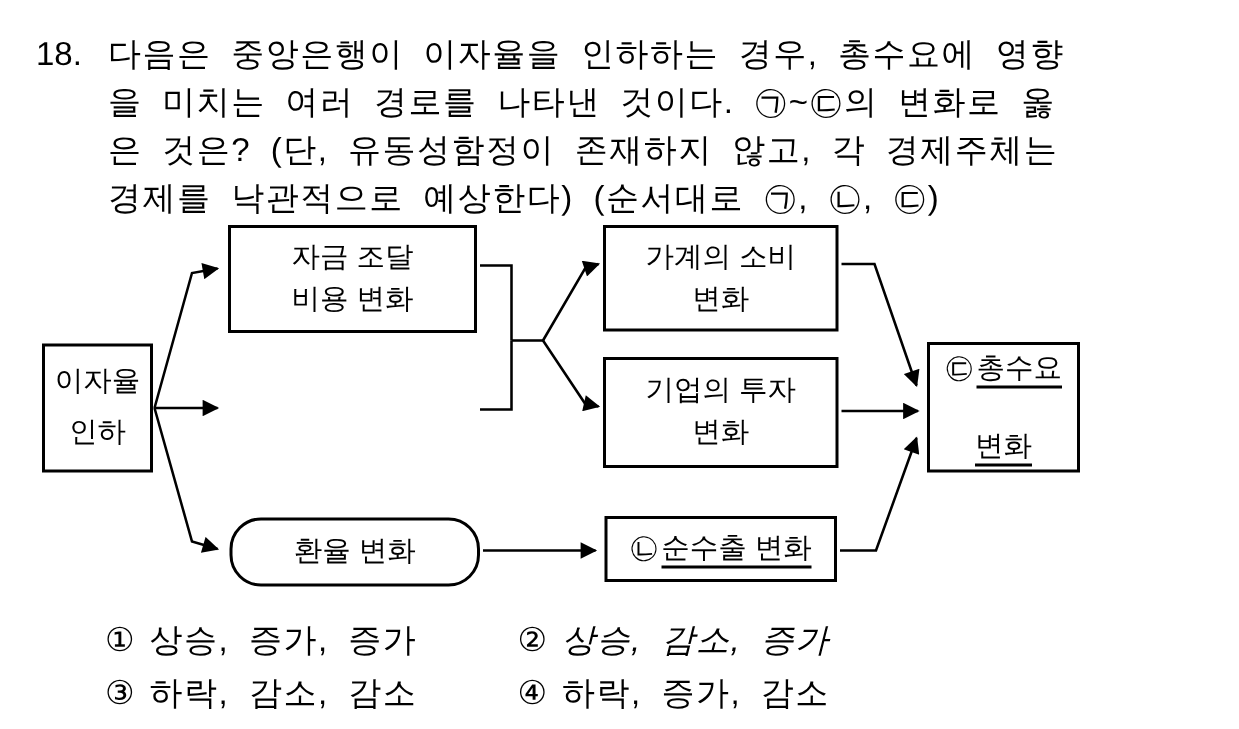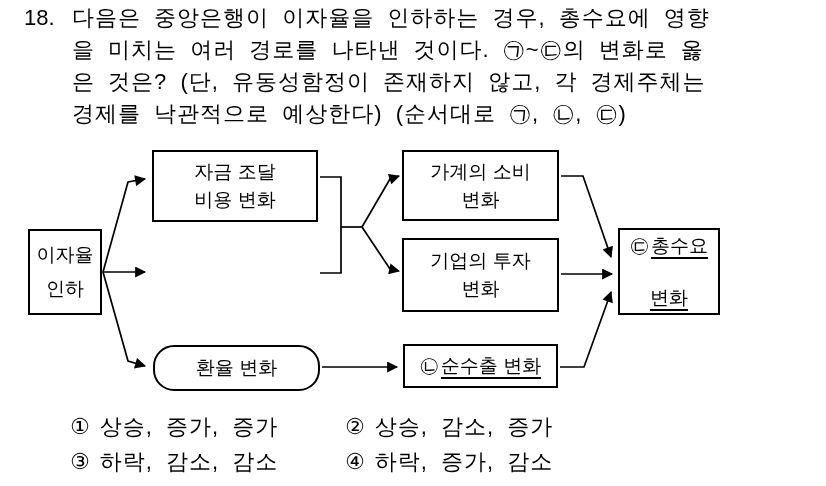--- a/index.html
+++ b/index.html
@@ -3,21 +3,21 @@
 <meta charset="utf-8">
 <style>
   html,body { margin:0; padding:0; }
   body { background:#ffffff; }
   .page {
     position:relative; width:826px; height:486px; background:#ffffff;
     color:#000000; font-family:"Liberation Sans","DejaVu Sans",sans-serif;
     overflow:hidden;
   }
   
-  .question { position:absolute; left:0; top:2px; width:771px; }
+  .question { position:absolute; left:0; top:20px; width:771px; }
   .q-line {
     position:relative; padding-left:72px; line-height:32px;
     font-size:22px; letter-spacing:1px; word-spacing:6px; white-space:nowrap;
   }
   .q-num { position:absolute; left:24px; top:0; letter-spacing:0; }
   
   .diagram { position:absolute; left:0; top:148px; width:826px; height:250px; }
   .connectors { position:absolute; left:0; top:0; }
   .dbox {
     position:absolute; border:2px solid #000; background:#fff;
@@ -36,21 +36,21 @@
   .b-invest     { left:402px; top:90px;  width:157px; height:74px; }
   .b-netexport  { left:403px; top:196px; width:155px; height:44px; }
   .b-aggregate  { left:618px; top:80px;  width:102px; height:87px; line-height:33px;gap:19px; }
   
   .option {
     position:absolute; font-size:22px; letter-spacing:1px; word-spacing:6px;
     white-space:nowrap;
   }
   .option .o-mark { margin-right:9px; }
   .opt-1 { left:70px;  top:412px; }
-  .opt-2 { left:345px; top:412px; }
+  .opt-2 { left:345px; top:412px;font-style:italic; }
   .opt-3 { left:70px;  top:447px; }
   .opt-4 { left:345px; top:447px; }
 </style>
 </head>
 <body>
 
 <div class="page">
 
   <div class="question">
     <div class="q-line">

